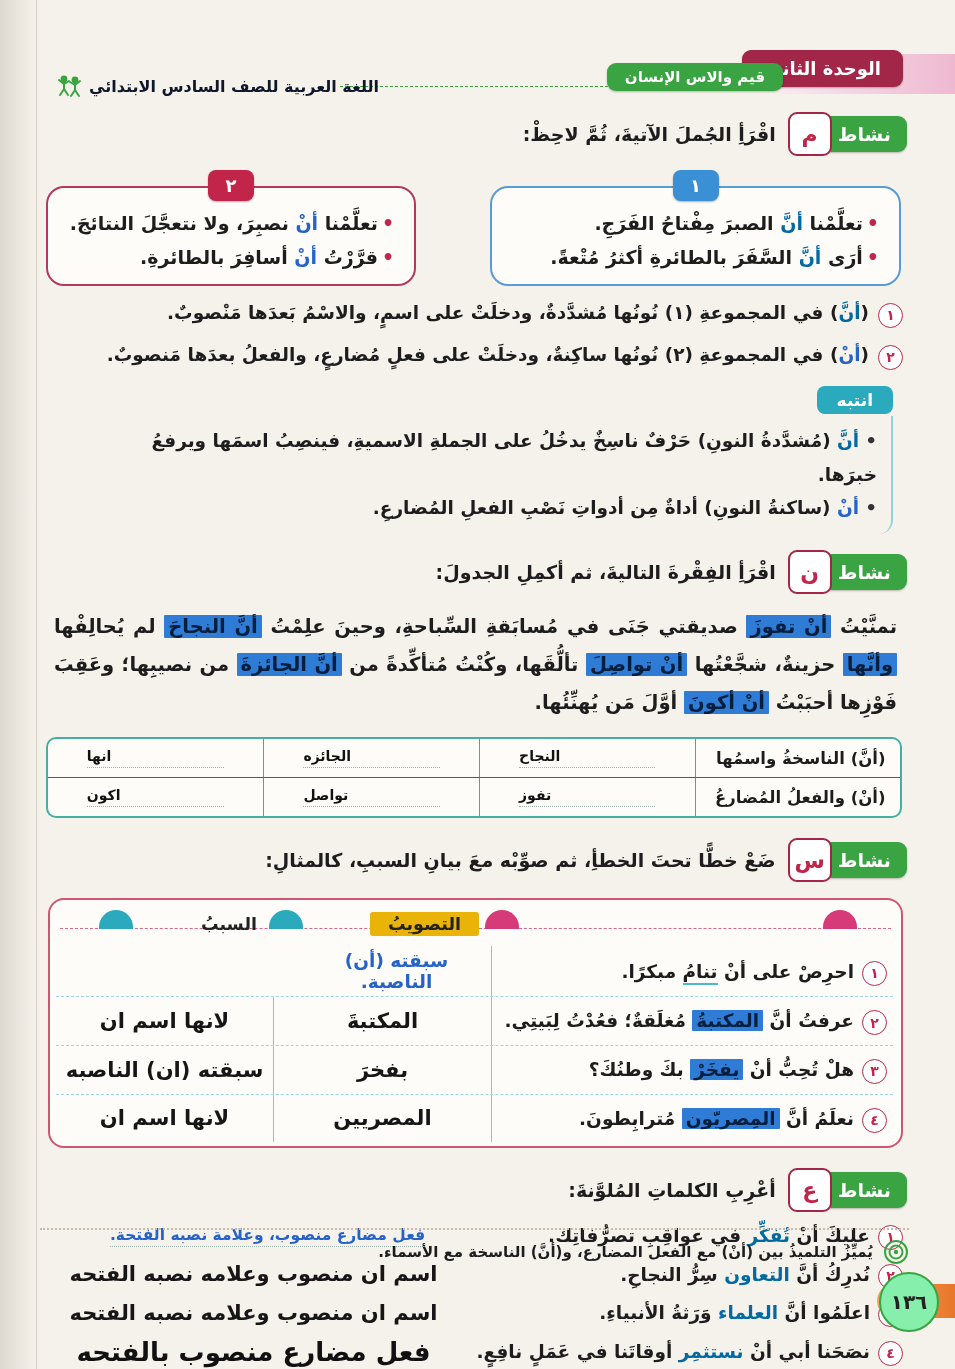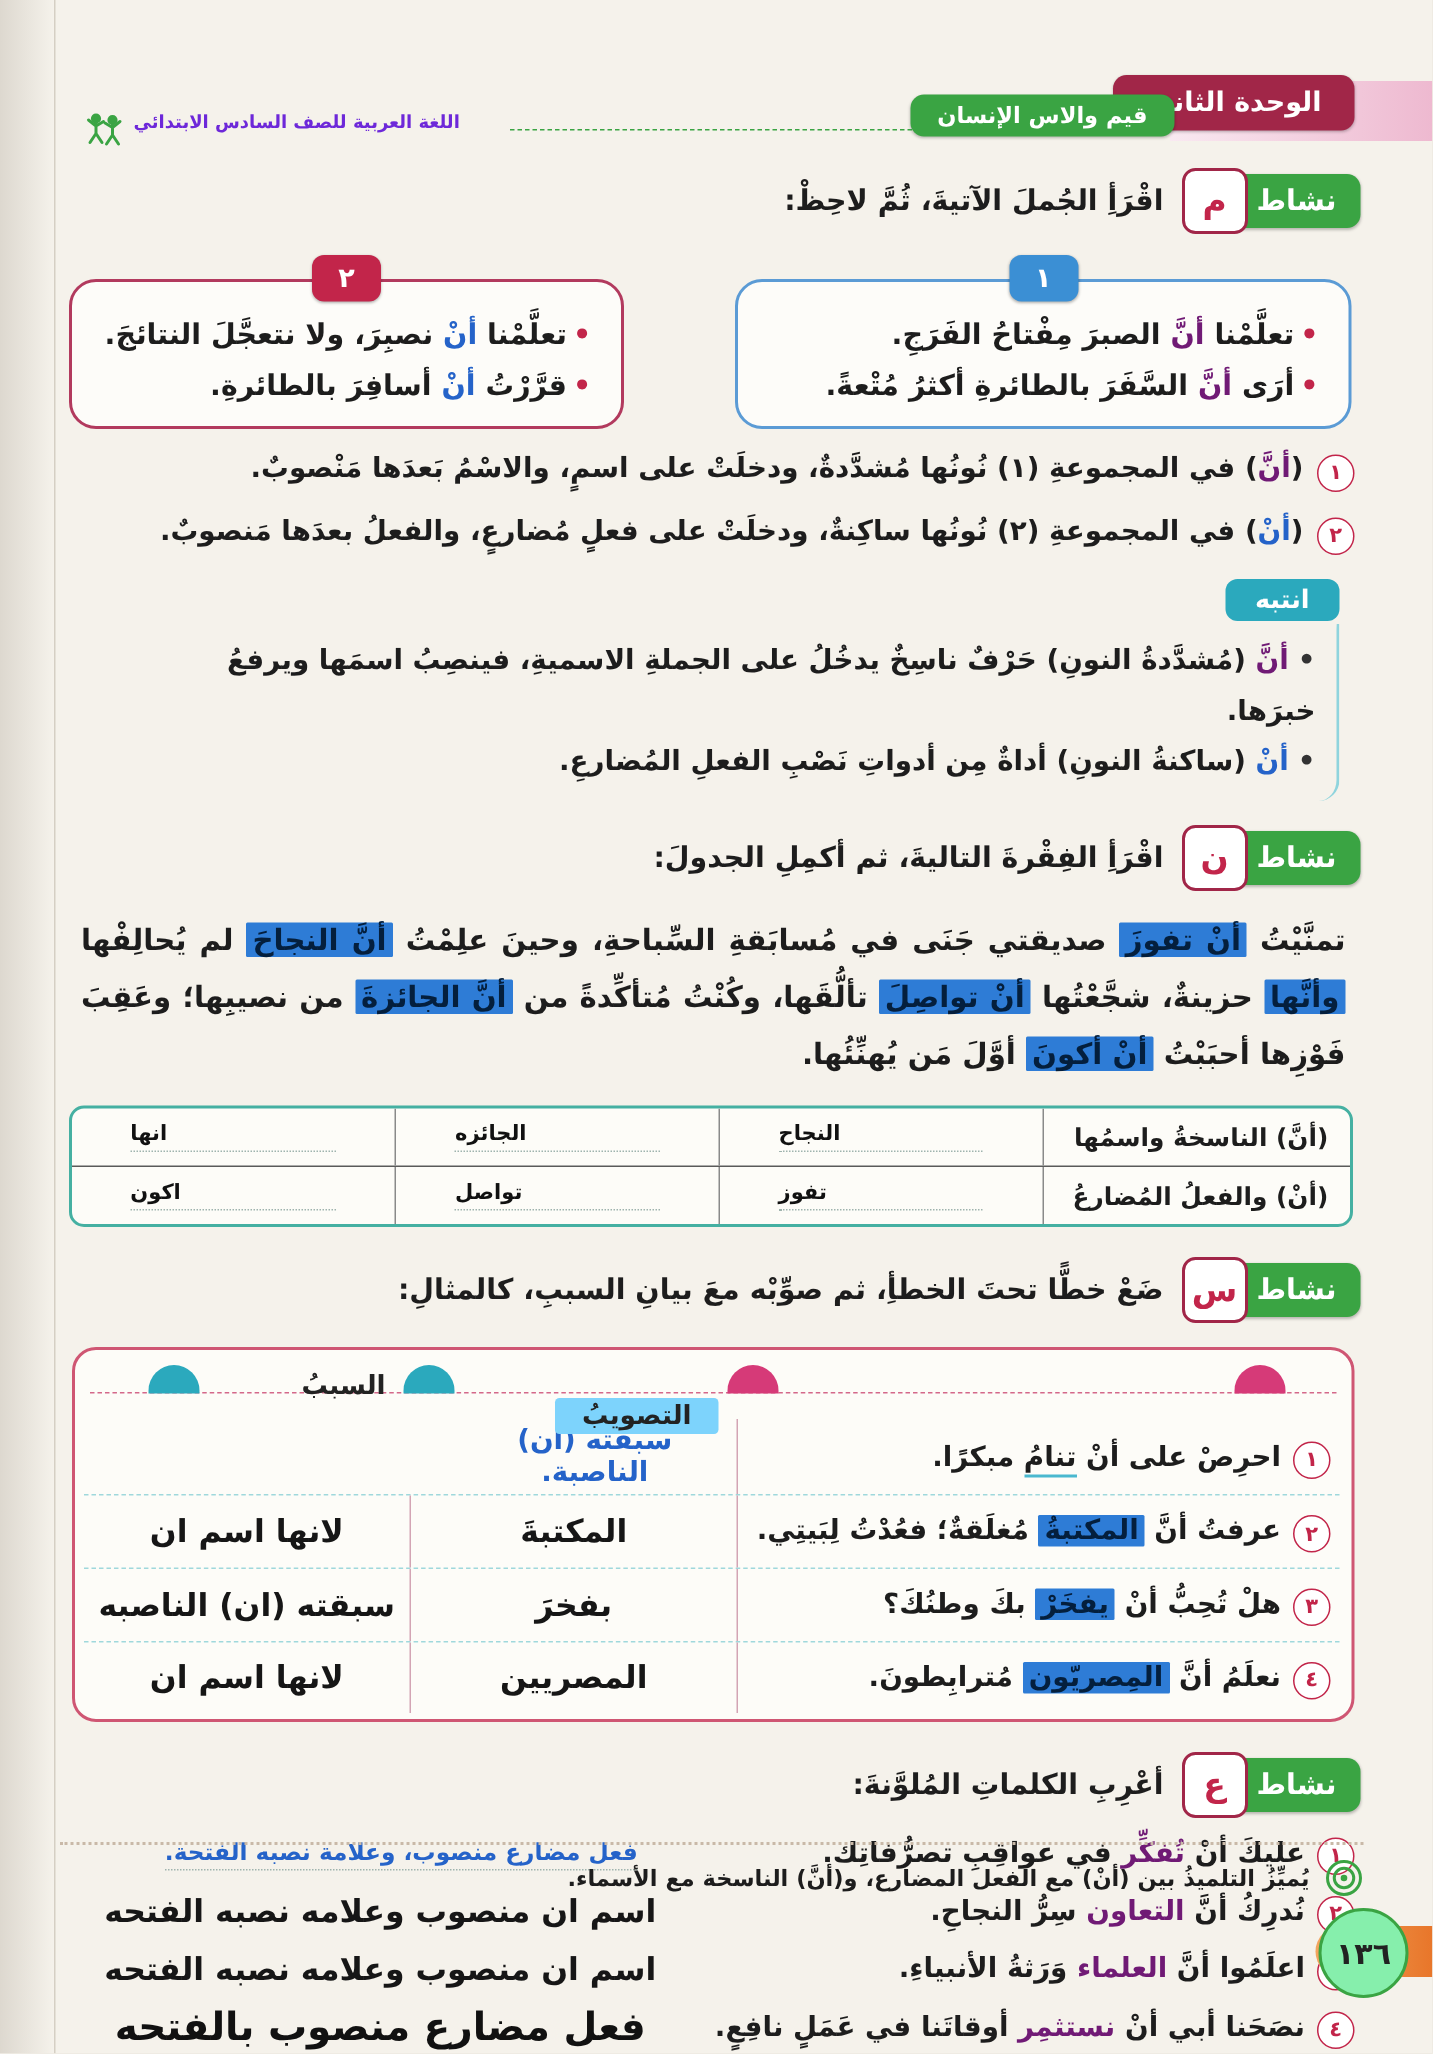--- a/index.html
+++ b/index.html
@@ -15,22 +15,22 @@
 
   
   .hdr{position:absolute;top:46px;right:0;left:0;height:66px;}
   .pinkbar{position:absolute;top:8px;right:0;width:175px;height:40px;
     background:linear-gradient(to left,#eeb9d0,#f9e9f1);}
   .badge-unit{position:absolute;top:4px;right:52px;background:#a12648;color:#fff;
     padding:8px 22px;border-radius:9px;font-weight:bold;font-size:18px;box-shadow:0 1px 2px rgba(0,0,0,.25);}
   .badge-theme{position:absolute;top:17px;right:172px;background:#3aa443;color:#fff;
     padding:5px 18px;border-radius:9px;font-weight:bold;font-size:15px;box-shadow:0 1px 2px rgba(0,0,0,.25);}
   .hdr-dash{position:absolute;top:40px;right:312px;left:340px;border-top:1.6px dashed #3aa443;}
-  .book{position:absolute;top:28px;left:56px;display:flex;gap:7px;
-    color:#6d28d9;font-weight:bold;font-size:12px;}
+  .book{position:absolute;top:28px;left:56px;display:flex;align-items:center;gap:7px;
+    color:#0f172a;font-weight:bold;font-size:16px;}
 
   
   .act{display:flex;align-items:center;margin-top:0;}
   .act-badge{background:#3aa443;color:#fff;font-weight:bold;font-size:19px;
     padding:7px 16px 7px 30px;border-radius:9px;box-shadow:0 1px 2px rgba(0,0,0,.25);}
   .act-letter{width:40px;height:40px;background:#fff;border:2.6px solid #a12648;border-radius:9px;
     color:#c2254a;font-size:22px;font-weight:bold;display:flex;align-items:center;justify-content:center;
     margin-right:-24px;z-index:1;}
   .act-title{font-size:19px;font-weight:bold;margin-right:12px;}
 
@@ -78,39 +78,39 @@
 
   
   .stable{position:relative;margin:16px 4px 0 8px;border:2px solid #cf5673;border-radius:16px;
     padding:46px 8px 4px 6px;background:#fdfcf8;}
   .shead{position:absolute;top:10px;right:10px;left:10px;height:30px;}
   .shead-dash{position:absolute;top:18px;right:0;left:0;border-top:1.6px dashed #d4688a;}
   .arch{position:absolute;top:0;width:34px;height:19px;border-radius:17px 17px 0 0;}
   .arch.pink{background:#d63a78;}
   .arch.teal{background:#2ba9bd;}
   .col-title{position:absolute;top:2px;font-size:17.5px;font-weight:bold;color:#222;}
-  .col-corr{right:412px;background:#7dd3fc;padding:2px 18px;border-radius:3px;margin-top:20px;}
+  .col-corr{right:412px;background:#eab308;padding:2px 18px;border-radius:3px;}
   .col-reason{right:628px;padding:2px 6px;}
   .srow{display:grid;grid-template-columns:1fr 218px 218px;align-items:center;}
   .srow + .srow{border-top:1.6px dashed #9fd8dc;}
   .scell-sent{display:flex;align-items:flex-start;gap:8px;padding:9px 6px;font-size:18.5px;font-weight:bold;line-height:1.6;}
   .scell{align-self:stretch;display:flex;align-items:center;justify-content:center;
     border-right:1px solid #d3a4b4;padding:4px 6px;text-align:center;}
   .model{color:#2563c9;font-size:18.5px;font-weight:bold;margin-left:28px;}
   .hand{color:#161616;font-size:21px;font-weight:bold;letter-spacing:.3px;}
   .hand-big{color:#111;font-size:26px;font-weight:bold;letter-spacing:.4px;}
 
   
   .arow{display:grid;grid-template-columns:450px 1fr;align-items:center;margin:9px 4px 0 4px;}
   .asent{display:flex;align-items:flex-start;gap:8px;font-size:18.5px;font-weight:bold;line-height:1.6;}
   .aans{text-align:center;padding-left:10px;}
   .aans .model{font-size:15.5px;border-bottom:1.6px dotted #9fb3ae;padding-bottom:2px;display:inline-block;}
 
   
-  .seg-r{color:#701a75;}
+  .seg-r{color:#0369a1;}
   .seg-b{color:#2563c9;}
   .seg-hl{background:#2e7cd6;color:#041f3d;padding:0 4px;border-radius:1px;}
   .seg-u{border-bottom:2.6px solid #4ab8cf;padding-bottom:1px;}
 
   
   .foot{position:absolute;right:46px;left:40px;top:1228px;border-top:2px dotted #c9b9a8;
     padding-top:9px;display:flex;align-items:center;gap:10px;font-size:15px;font-weight:bold;}
   .pstrip{position:absolute;right:0;top:1284px;width:78px;height:34px;
     background:linear-gradient(to left,#e8762a,#f2a55e);border-radius:18px 0 0 18px;}
   .pcircle{position:absolute;right:16px;top:1272px;width:56px;height:56px;background:#86efac;

